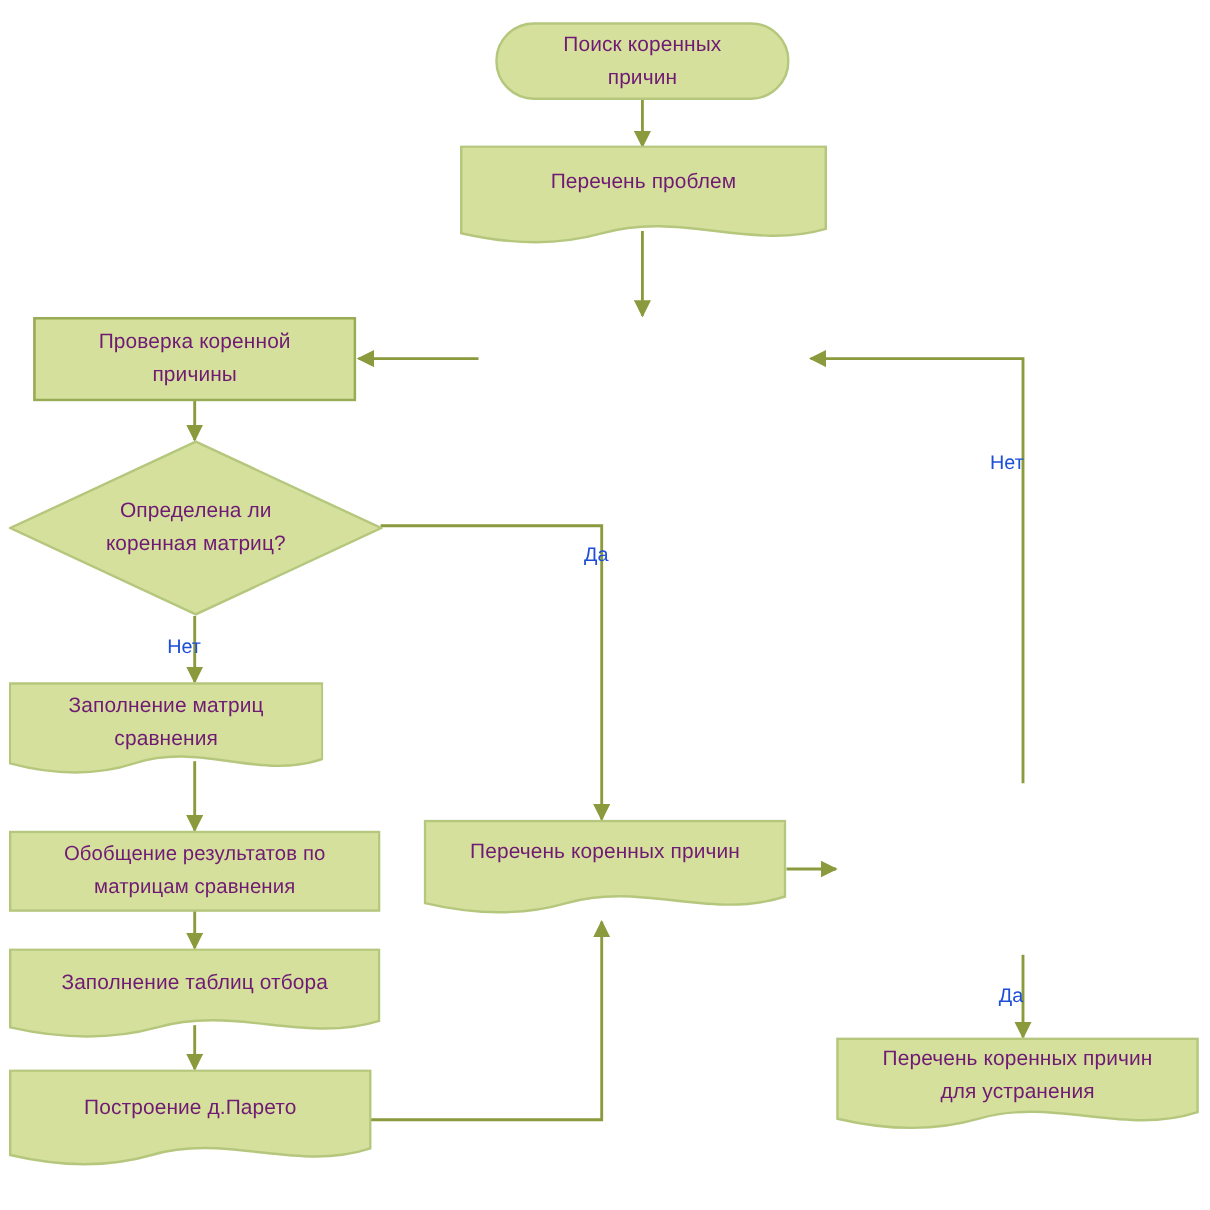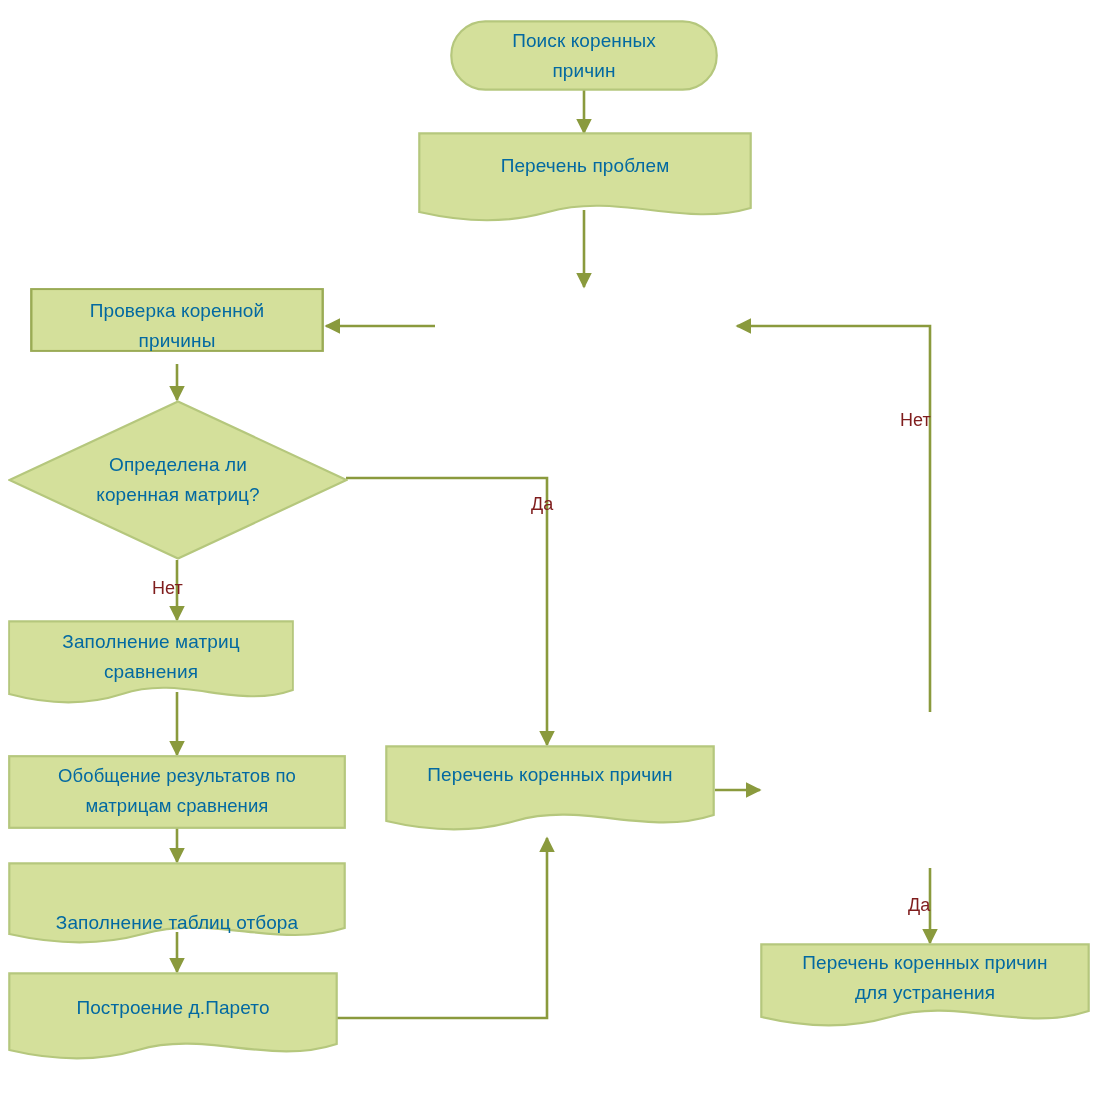--- a/index.html
+++ b/index.html
@@ -31,30 +31,30 @@
     left: 0; top: 0;
     width: 100%;
     height: 100%;
     display: block;
   }
   .node .label {
     position: absolute;
     left: 0;
     width: 100%;
     text-align: center;
-    color: #0369a1;
+    color: #701a75;
     font-size: 19px;
     line-height: 30px;
     letter-spacing: 0.1px;
     white-space: pre-line;
     pointer-events: none;
   }
   .edge-label {
     position: absolute;
-    color: #7f1d1d;
+    color: #1d4ed8;
     font-size: 18px;
     line-height: 20px;
     white-space: nowrap;
   }
 </style>
 </head>
 <body>
 
 <div id="canvas">
 
@@ -103,21 +103,21 @@
   </div>
 
   <div class="node" style="left:418px; top:132px; width:334px; height:94px;">
     <svg viewBox="0 0 334 94" preserveAspectRatio="none">
       <path d="M1.3,1.3 H332.7 V76 C265,96 200,60 130,80 C90,91 50,91 1.3,80 Z" fill="#d4e09b" stroke="#b5c77d" stroke-width="2.2"></path>
     </svg>
     <div class="label" style="top:19px;">Перечень проблем</div>
   </div>
 
 
-  <div class="node" style="left:30px; top:288px; width:294px; height:64px;">
+  <div class="node" style="left:30px; top:288px; width:294px; height:77px;">
     <svg viewBox="0 0 294 77" preserveAspectRatio="none">
       <rect x="1.3" y="1.3" width="291.4" height="74.4" fill="#d4e09b" stroke="#9aab55" stroke-width="2.4"></rect>
     </svg>
     <div class="label" style="top:8px;">Проверка коренной
 причины</div>
   </div>
 
   <div class="node" style="left:8px; top:400px; width:340px; height:160px;">
     <svg viewBox="0 0 340 160" preserveAspectRatio="none">
       <path d="M170,1.5 L338.5,80 L170,158.5 L1.5,80 Z" fill="#d4e09b" stroke="#b5c77d" stroke-width="2.2"></path>
@@ -139,21 +139,21 @@
       <rect x="1.2" y="1.2" width="335.6" height="71.6" fill="#d4e09b" stroke="#b5c77d" stroke-width="2.2"></rect>
     </svg>
     <div class="label" style="top:6px; font-size:18.5px;">Обобщение результатов по
 матрицам сравнения</div>
   </div>
 
   <div class="node" style="left:8px; top:862px; width:338px; height:88px;">
     <svg viewBox="0 0 338 88" preserveAspectRatio="none">
       <path d="M1.3,1.3 H336.7 V66 C270,87 205,52 135,72 C95,83 50,83 1.3,72 Z" fill="#d4e09b" stroke="#b5c77d" stroke-width="2.2"></path>
     </svg>
-    <div class="label" style="top:17px;margin-top:29px;">Заполнение таблиц отбора</div>
+    <div class="label" style="top:17px;">Заполнение таблиц отбора</div>
   </div>
 
   <div class="node" style="left:8px; top:972px; width:330px; height:100px;">
     <svg viewBox="0 0 330 100" preserveAspectRatio="none">
       <path d="M1.3,1.3 H328.7 V72 C262,94 198,58 130,78 C92,89 48,89 1.3,78 Z" fill="#d4e09b" stroke="#b5c77d" stroke-width="2.2"></path>
     </svg>
     <div class="label" style="top:21px;">Построение д.Парето</div>
   </div>
 
   <div class="node" style="left:385px; top:745px; width:330px; height:95px;">

